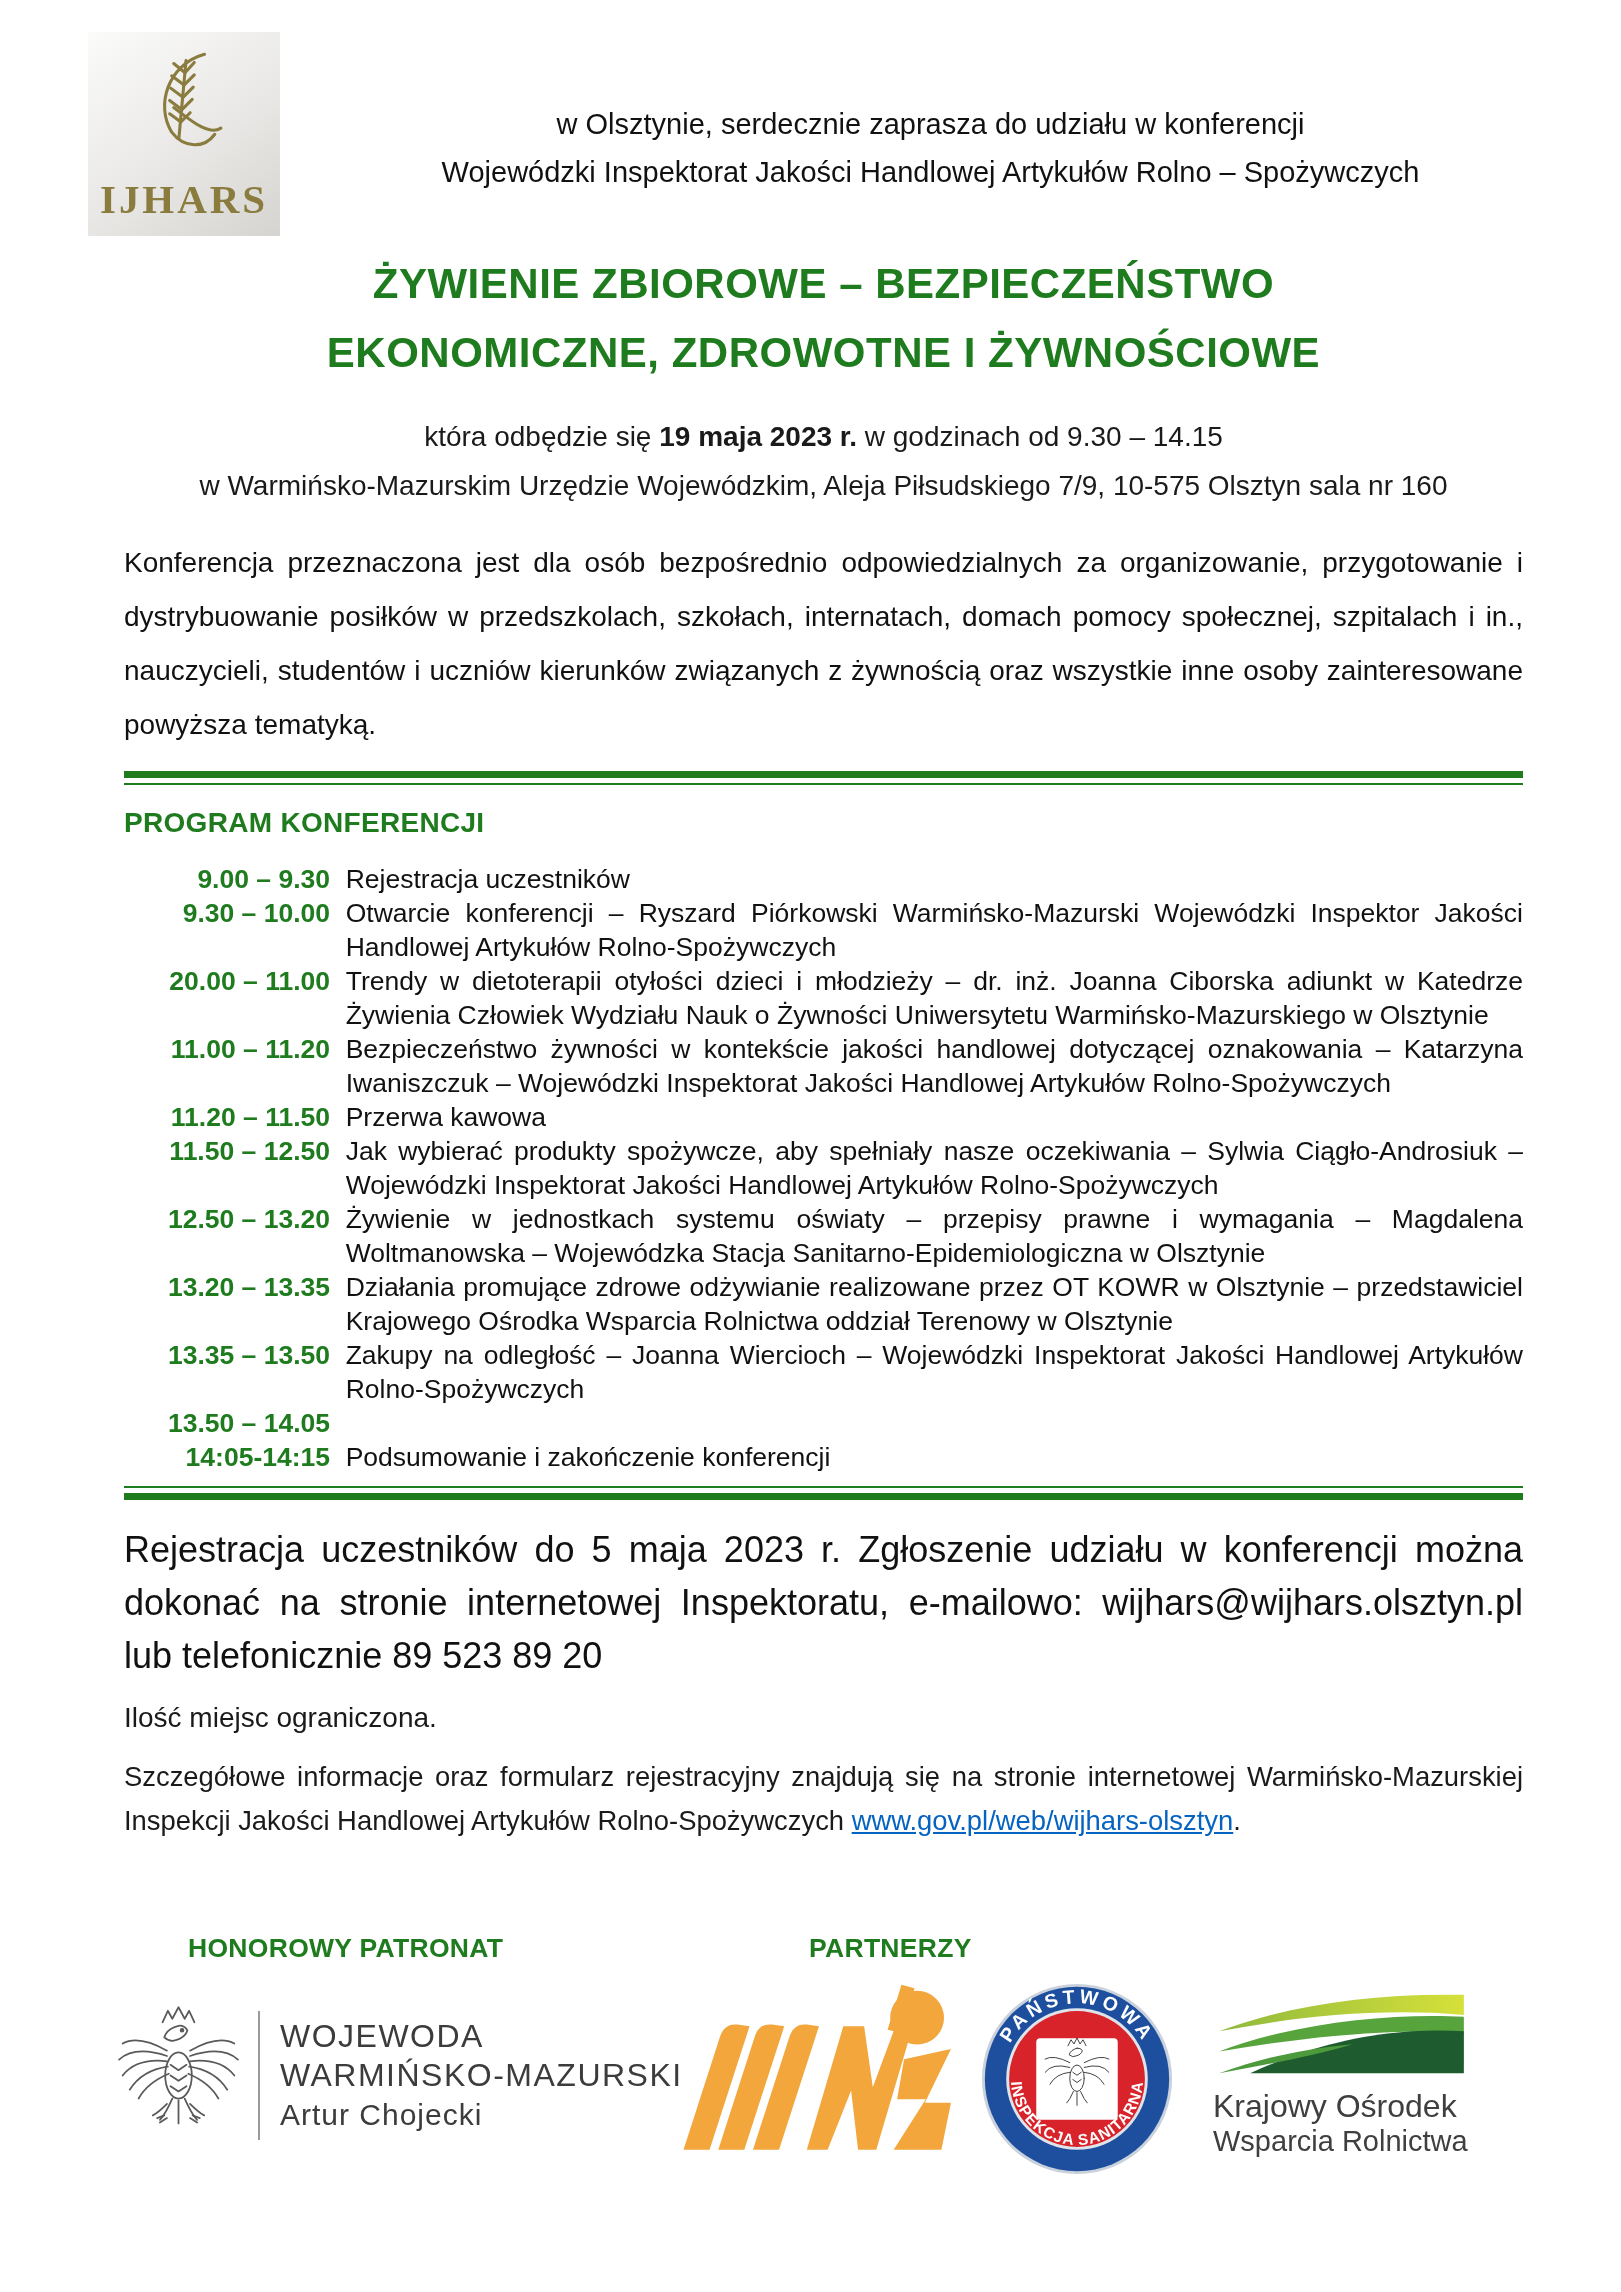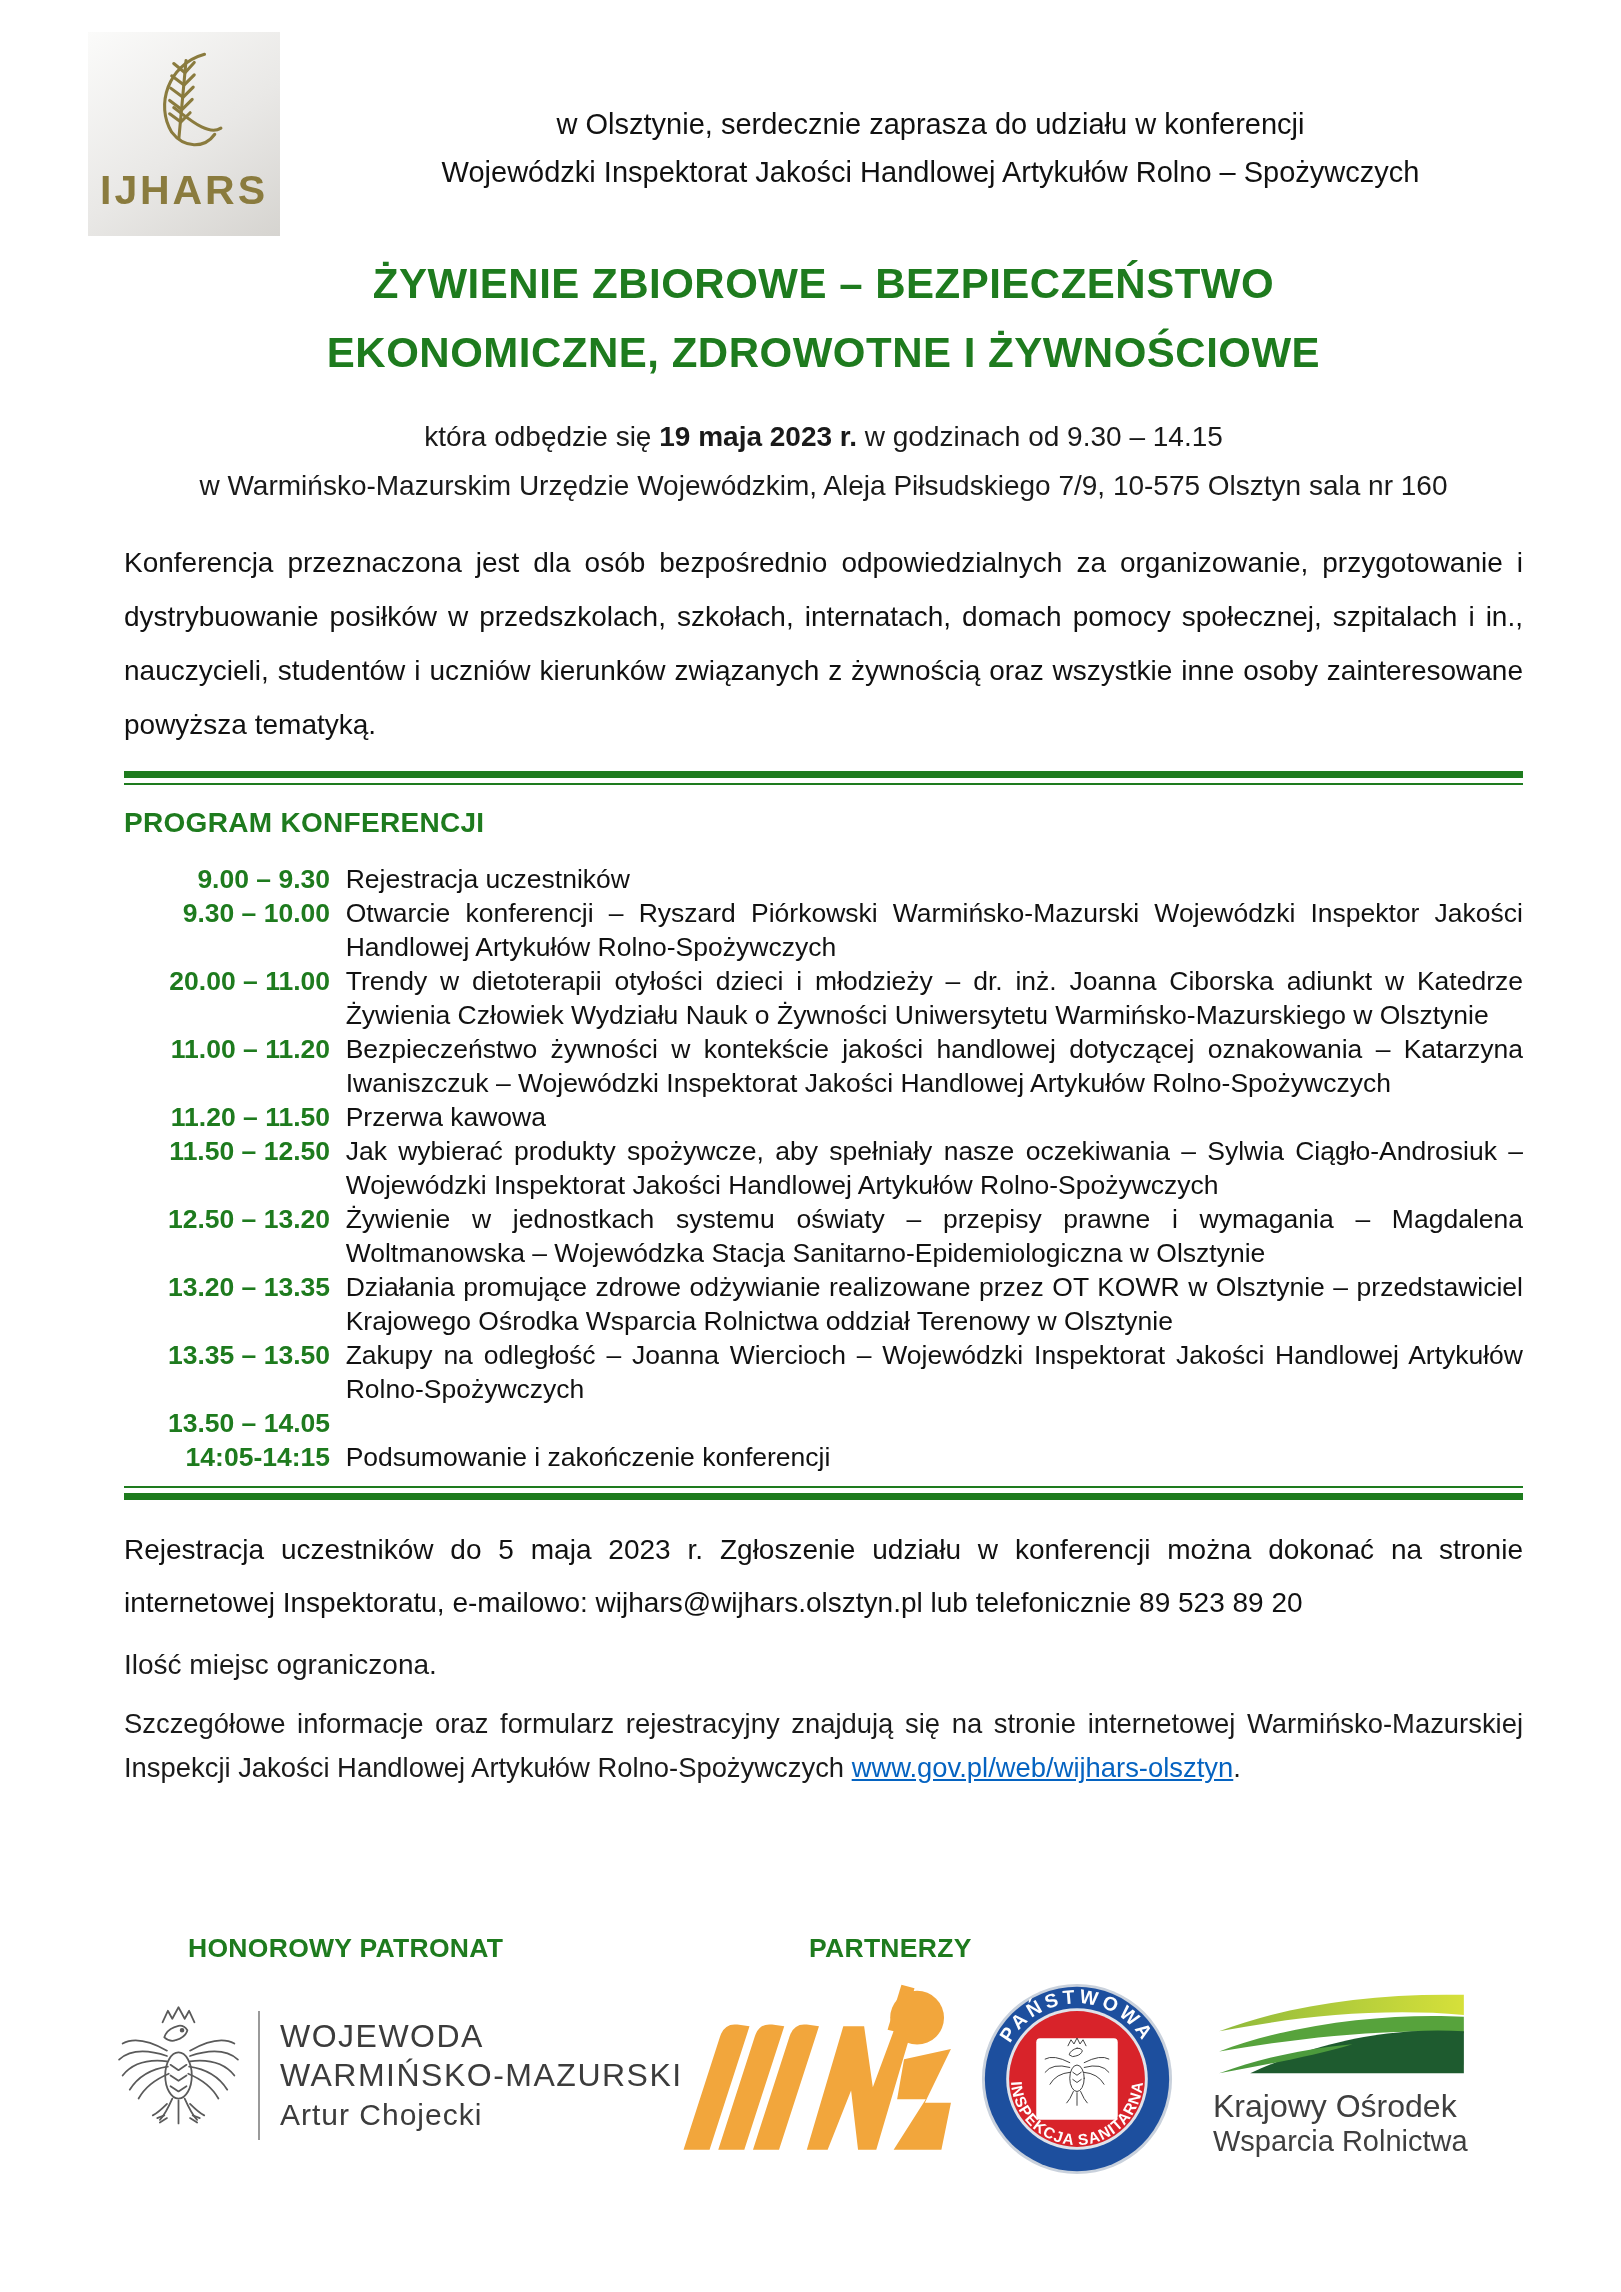--- a/index.html
+++ b/index.html
@@ -15,23 +15,23 @@
     margin:0 auto;overflow:hidden;
   }
   
   .logo-box{
     position:absolute;left:88px;top:32px;width:192px;height:204px;
     background:linear-gradient(145deg,#fbfbfa 0%,#e9e8e6 55%,#d6d4d0 100%);
     display:flex;flex-direction:column;align-items:center;justify-content:flex-start;
     padding-top:9.8px;
   }
   .logo-box .logo-text{
-    font-family:Liberation Sans, sans-serif;
+    font-family:Liberation Serif, serif;
     font-weight:bold;font-size:41px;letter-spacing:2.9px;color:var(--gold);
-    margin-top:2px;
+    margin-top:10px;
   }
   .intro{
     position:absolute;left:323px;right:83px;top:100px;
     text-align:center;font-size:29px;line-height:48px;color:#111;
   }
   
   .content{position:absolute;left:98px;right:98px;top:243px;margin-left:26px;}
   .doc-title{
     text-align:center;color:var(--green);font-weight:bold;
     font-size:42px;line-height:69px;letter-spacing:0.5px;margin-top:5.9px;
@@ -47,21 +47,21 @@
     margin-top:21.6px;color:var(--green);font-weight:bold;font-size:28px;letter-spacing:0.3px;
   }
   .program-list{margin-top:23.5px;}
   .prog-row{display:grid;grid-template-columns:206px 1fr;column-gap:15.7px;}
   .prog-time{
     color:var(--green);font-weight:bold;font-size:26.5px;line-height:34px;
     text-align:right;white-space:nowrap;
   }
   .prog-text{font-size:26.5px;line-height:34px;text-align:justify;color:#111;}
   .reg{
-    margin-top:23.5px;font-size:28px;line-height:53px;text-align:justify;color:#111;
+    margin-top:23.5px;font-size:36px;line-height:53px;text-align:justify;color:#111;
   }
   .limited{margin-top:15.7px;font-size:28px;line-height:39px;}
   .details{margin-top:17.6px;font-size:27.4px;line-height:44px;text-align:justify;}
   .details a{color:var(--link-blue);text-decoration:underline;}
   
   .footer{position:absolute;left:98px;right:98px;top:1919px;height:368px;}
   .footer-heading{
     position:absolute;top:13.7px;color:var(--green);font-weight:bold;font-size:26.5px;letter-spacing:0.3px;
   }
   .heading-patronat{left:90px;}

